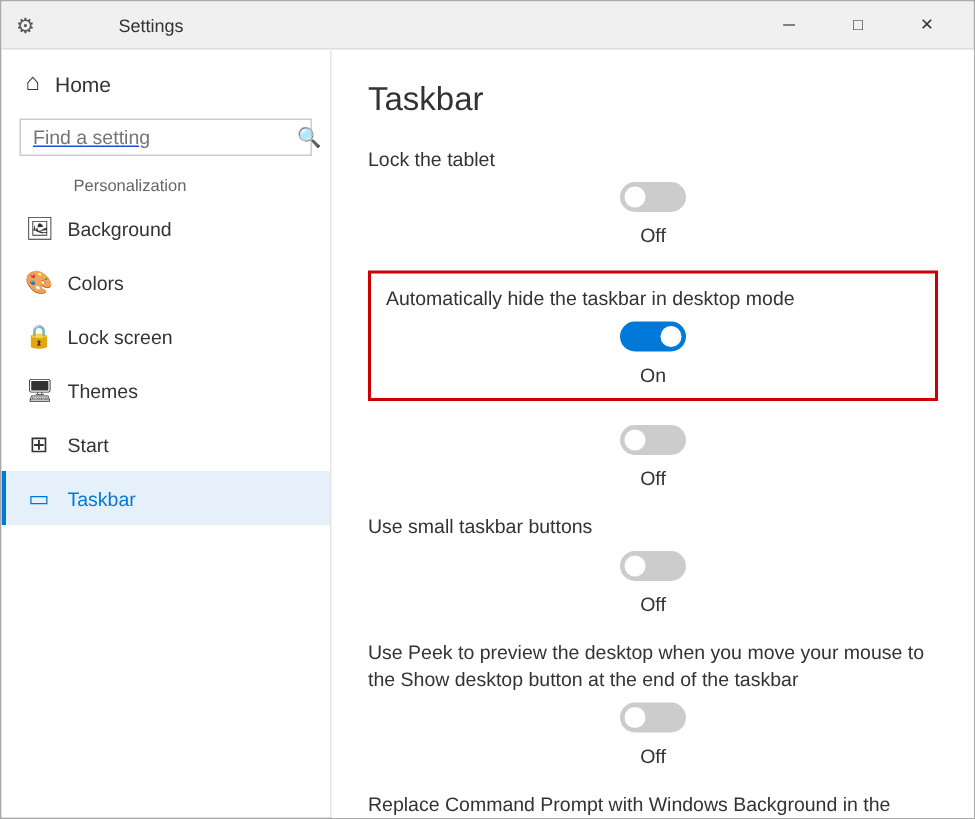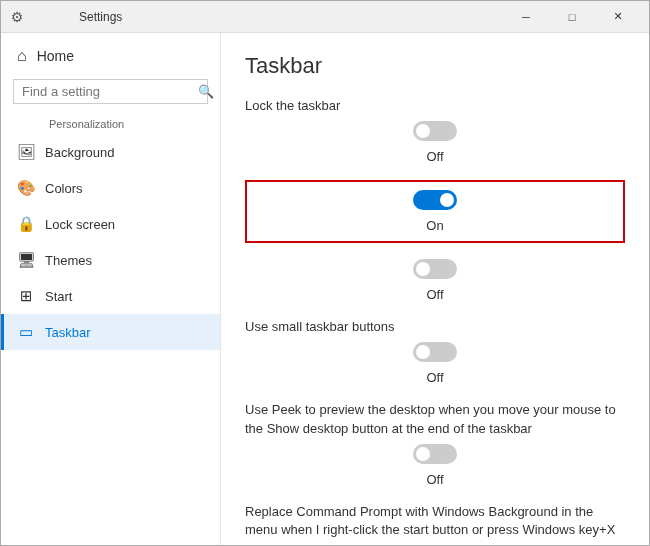--- a/index.html
+++ b/index.html
@@ -100,22 +100,23 @@
       display: flex;
       align-items: center;
       padding: 4px 8px;
       background: #fff;
     }
     .search-input {
       border: none;
       outline: none;
       flex: 1;
       font-size: 13px;
-      color: #0f172a;
+      color: #1d4ed8;
       background: transparent;
+      text-decoration: underline;
     }
     .search-icon {
       color: #666;
       font-size: 13px;
     }
 
     .sidebar-section-label {
       font-size: 11px;
       color: #666;
       padding: 6px 16px 4px 16px;
@@ -273,30 +274,31 @@
       <div class="sidebar-item active">
         <span class="sidebar-item-icon">▭</span>
         <span>Taskbar</span>
       </div>
     </div>
 
     <div class="content-area">
       <div class="page-title">Taskbar</div>
 
       <div class="setting-group">
-        <div class="setting-label">Lock the taskbar</div>
+        <div class="setting-label">Lock the tablet</div>
         <div class="toggle-row">
           <div class="toggle off">
             <div class="toggle-knob"></div>
           </div>
           <span class="toggle-state-label">Off</span>
         </div>
       </div>
 
       <div class="highlight-box">
+        <div class="setting-label">Automatically hide the taskbar in desktop mode</div>
         <div class="toggle-row">
           <div class="toggle on">
             <div class="toggle-knob"></div>
           </div>
           <span class="toggle-state-label">On</span>
         </div>
       </div>
 
       <div class="setting-group">
         <div class="toggle-row">

